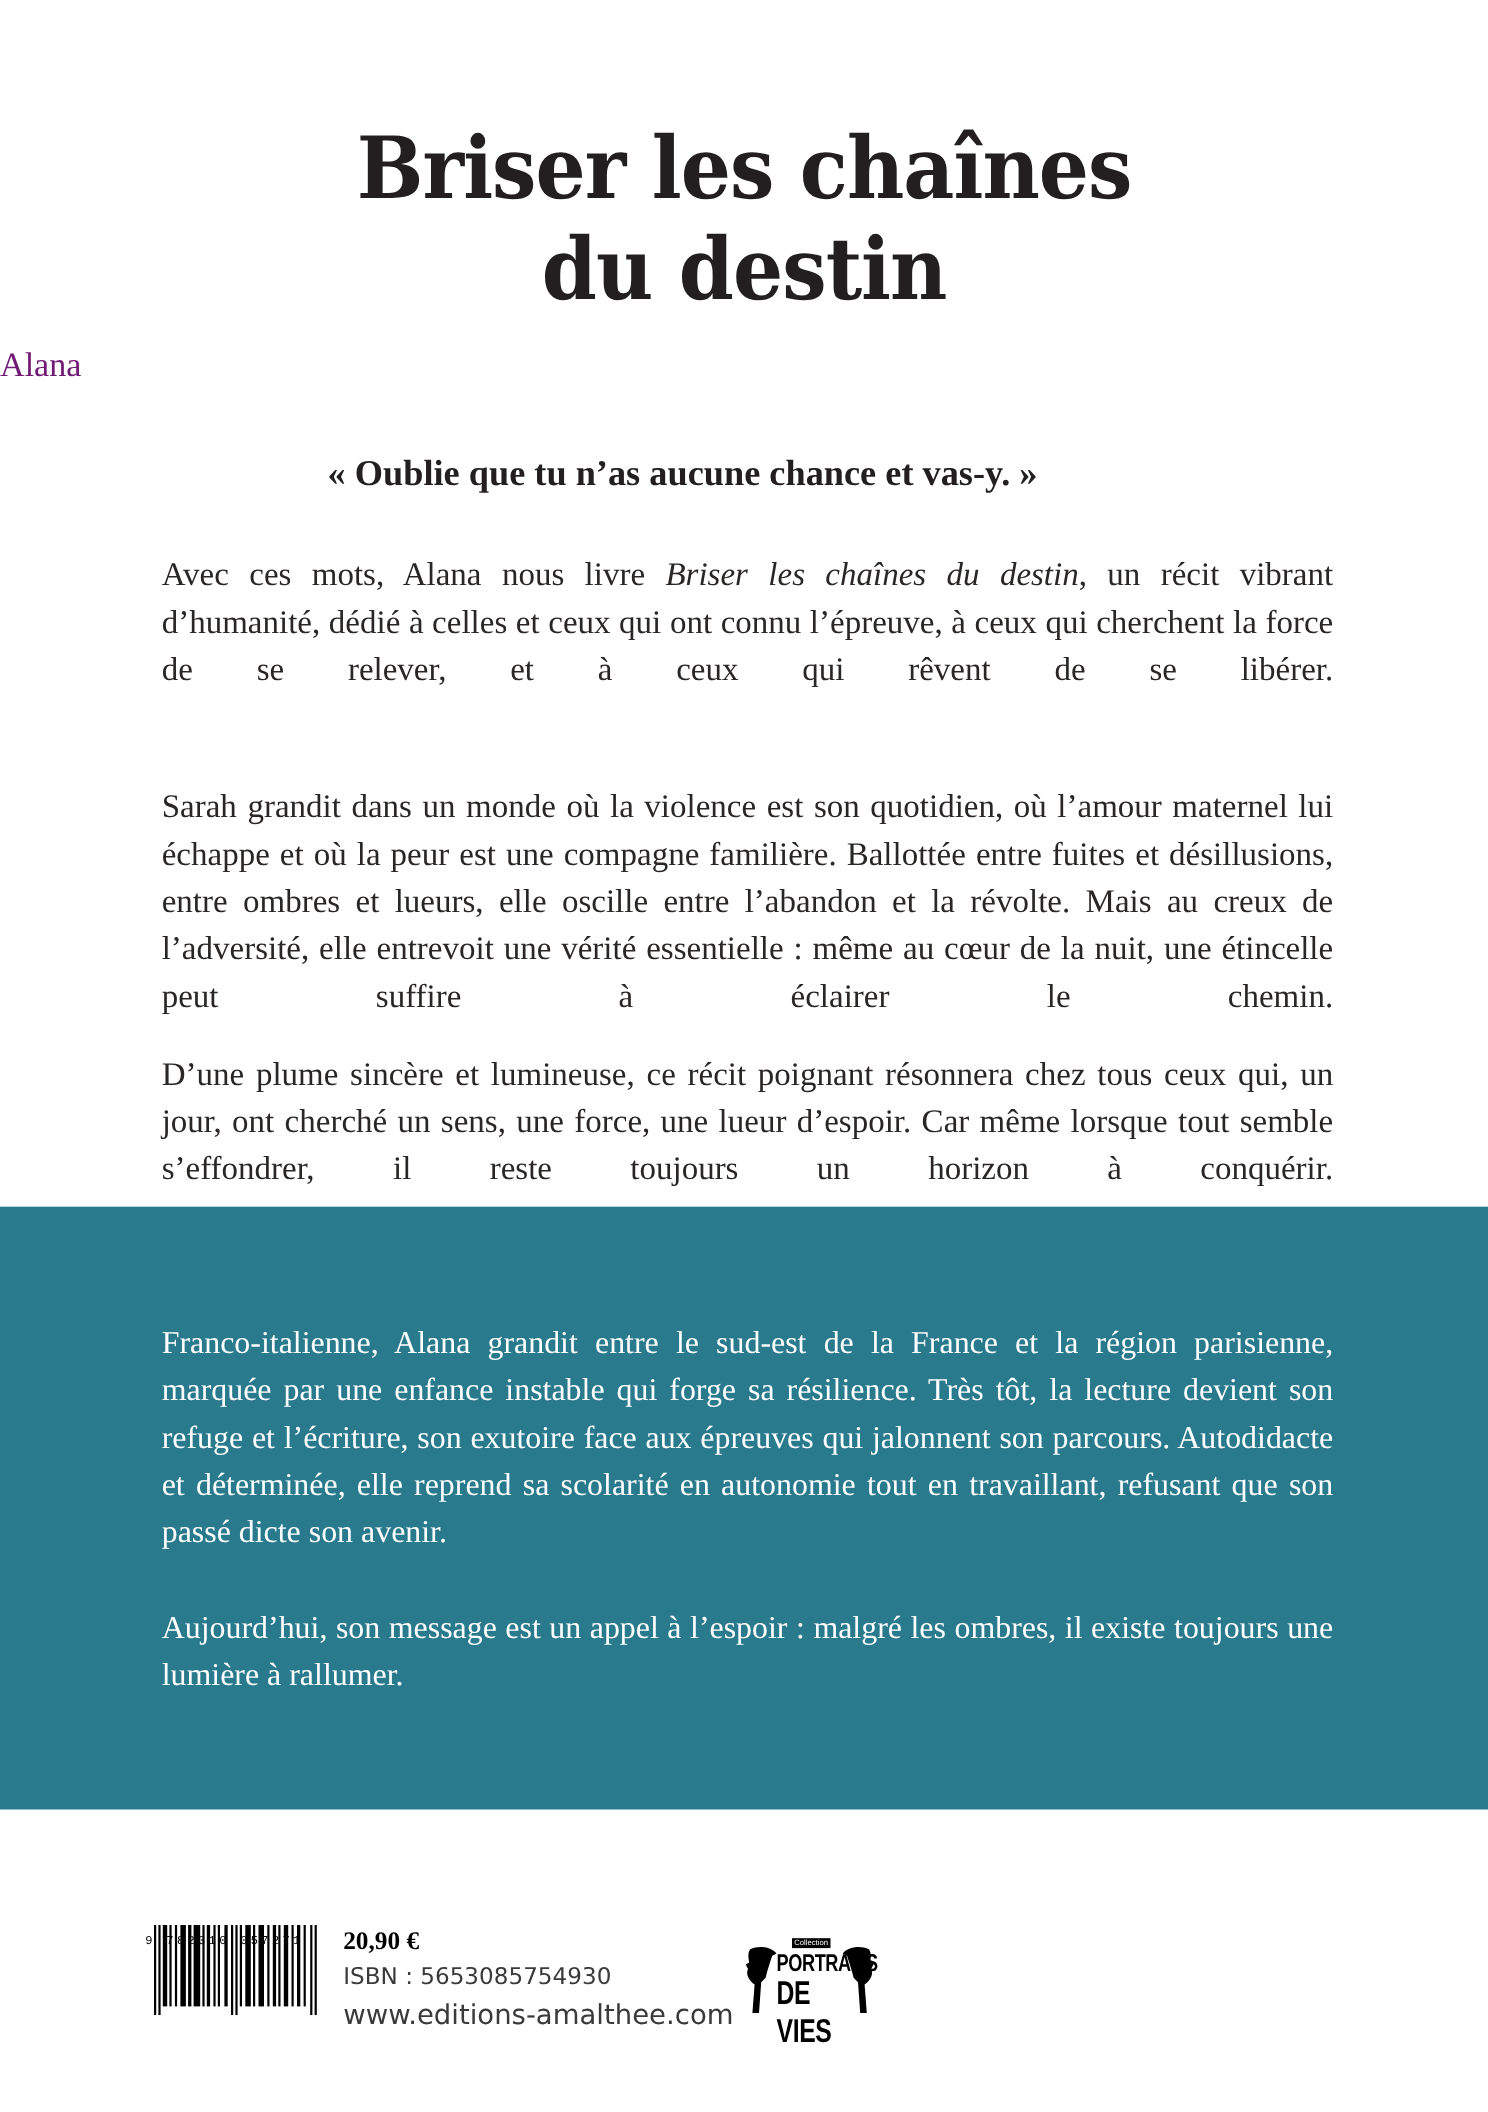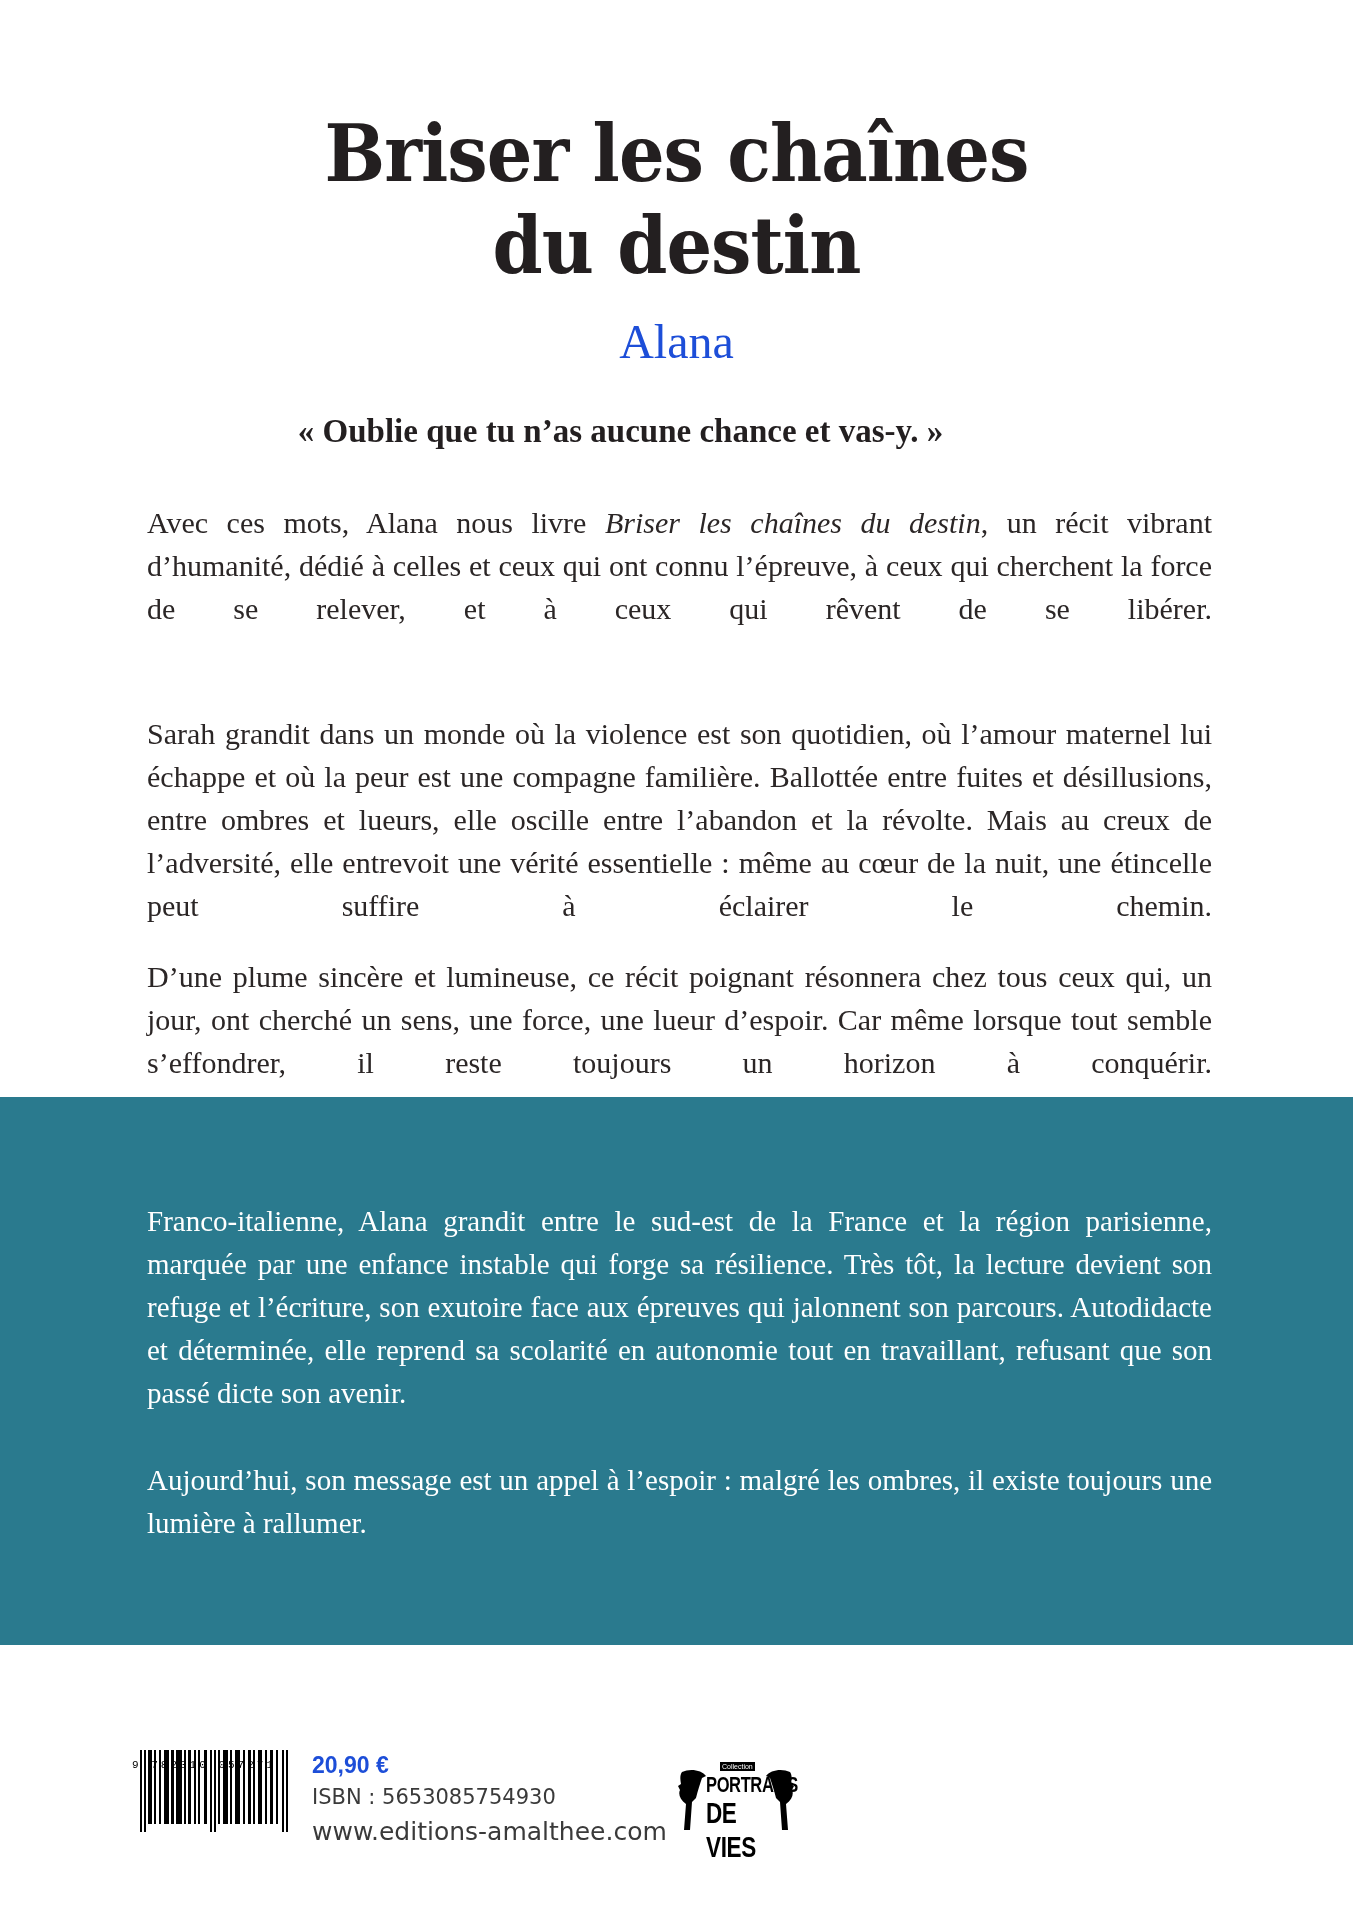--- a/index.html
+++ b/index.html
@@ -6,22 +6,22 @@
     body {
       width: 1353px; height: 1920px; background: #ffffff; position: relative;
       overflow: hidden; font-family: "Liberation Serif", "DejaVu Serif", serif; color: #2b2626;
     }
     .title {
       position: absolute; left: 0; width: 1353px; top: 108px; text-align: center;
       font-family: "DejaVu Serif", serif; font-weight: bold; font-size: 78px;
       line-height: 92px; letter-spacing: -1px; color: #231f20; transform: scaleX(0.92);
     }
     .author {
-      position: absolute; left: 0; width: 1353px; top: 314px; text-align: center;
-      font-size: 48px; color: #1d4ed8;
+      position: absolute; left: 0; width: 1353px; top: 314px; 
+      font-size: 31px; color: #701a75;
     }
     .quote {
       position: absolute; left: 0; width: 1241px; top: 413px; text-align: center;
       font-weight: bold; font-size: 33px; color: #231f20;
     }
     .body-text {
       position: absolute; left: 147px; width: 1065px; font-size: 30px;
       line-height: 43px; text-align: justify; color: #2b2626; margin: 0;
     }
     .body-text:after { content: ""; display: inline-block; width: 100%; height: 0; }
@@ -42,22 +42,22 @@
     .b2 { top: 1459px; }
     .barcode {
       position: absolute; left: 140px; top: 1750px; width: 150px; height: 82px;
     }
     .barcode-digits {
       position: absolute; left: 132px; top: 1759px; width: 160px;
       font-family: Liberation Mono, monospace; font-size: 11px; letter-spacing: 3px;
       color: #000;
     }
     .price {
-      position: absolute; left: 312px; top: 1752px; font-family: Liberation Sans, sans-serif;
-      font-weight: bold; font-size: 23px; color: #1d4ed8;
+      position: absolute; left: 312px; top: 1752px; font-family: Liberation Serif, serif;
+      font-weight: bold; font-size: 23px; color: #000000;
     }
     .isbn {
       position: absolute; left: 312px; top: 1785px; font-family: "DejaVu Sans", sans-serif;
       font-size: 21px; color: #3a3a3a;
     }
     .website {
       position: absolute; left: 312px; top: 1817px; font-family: "DejaVu Sans", sans-serif;
       font-size: 25px; color: #3a3a3a;
     }
     .logo {

